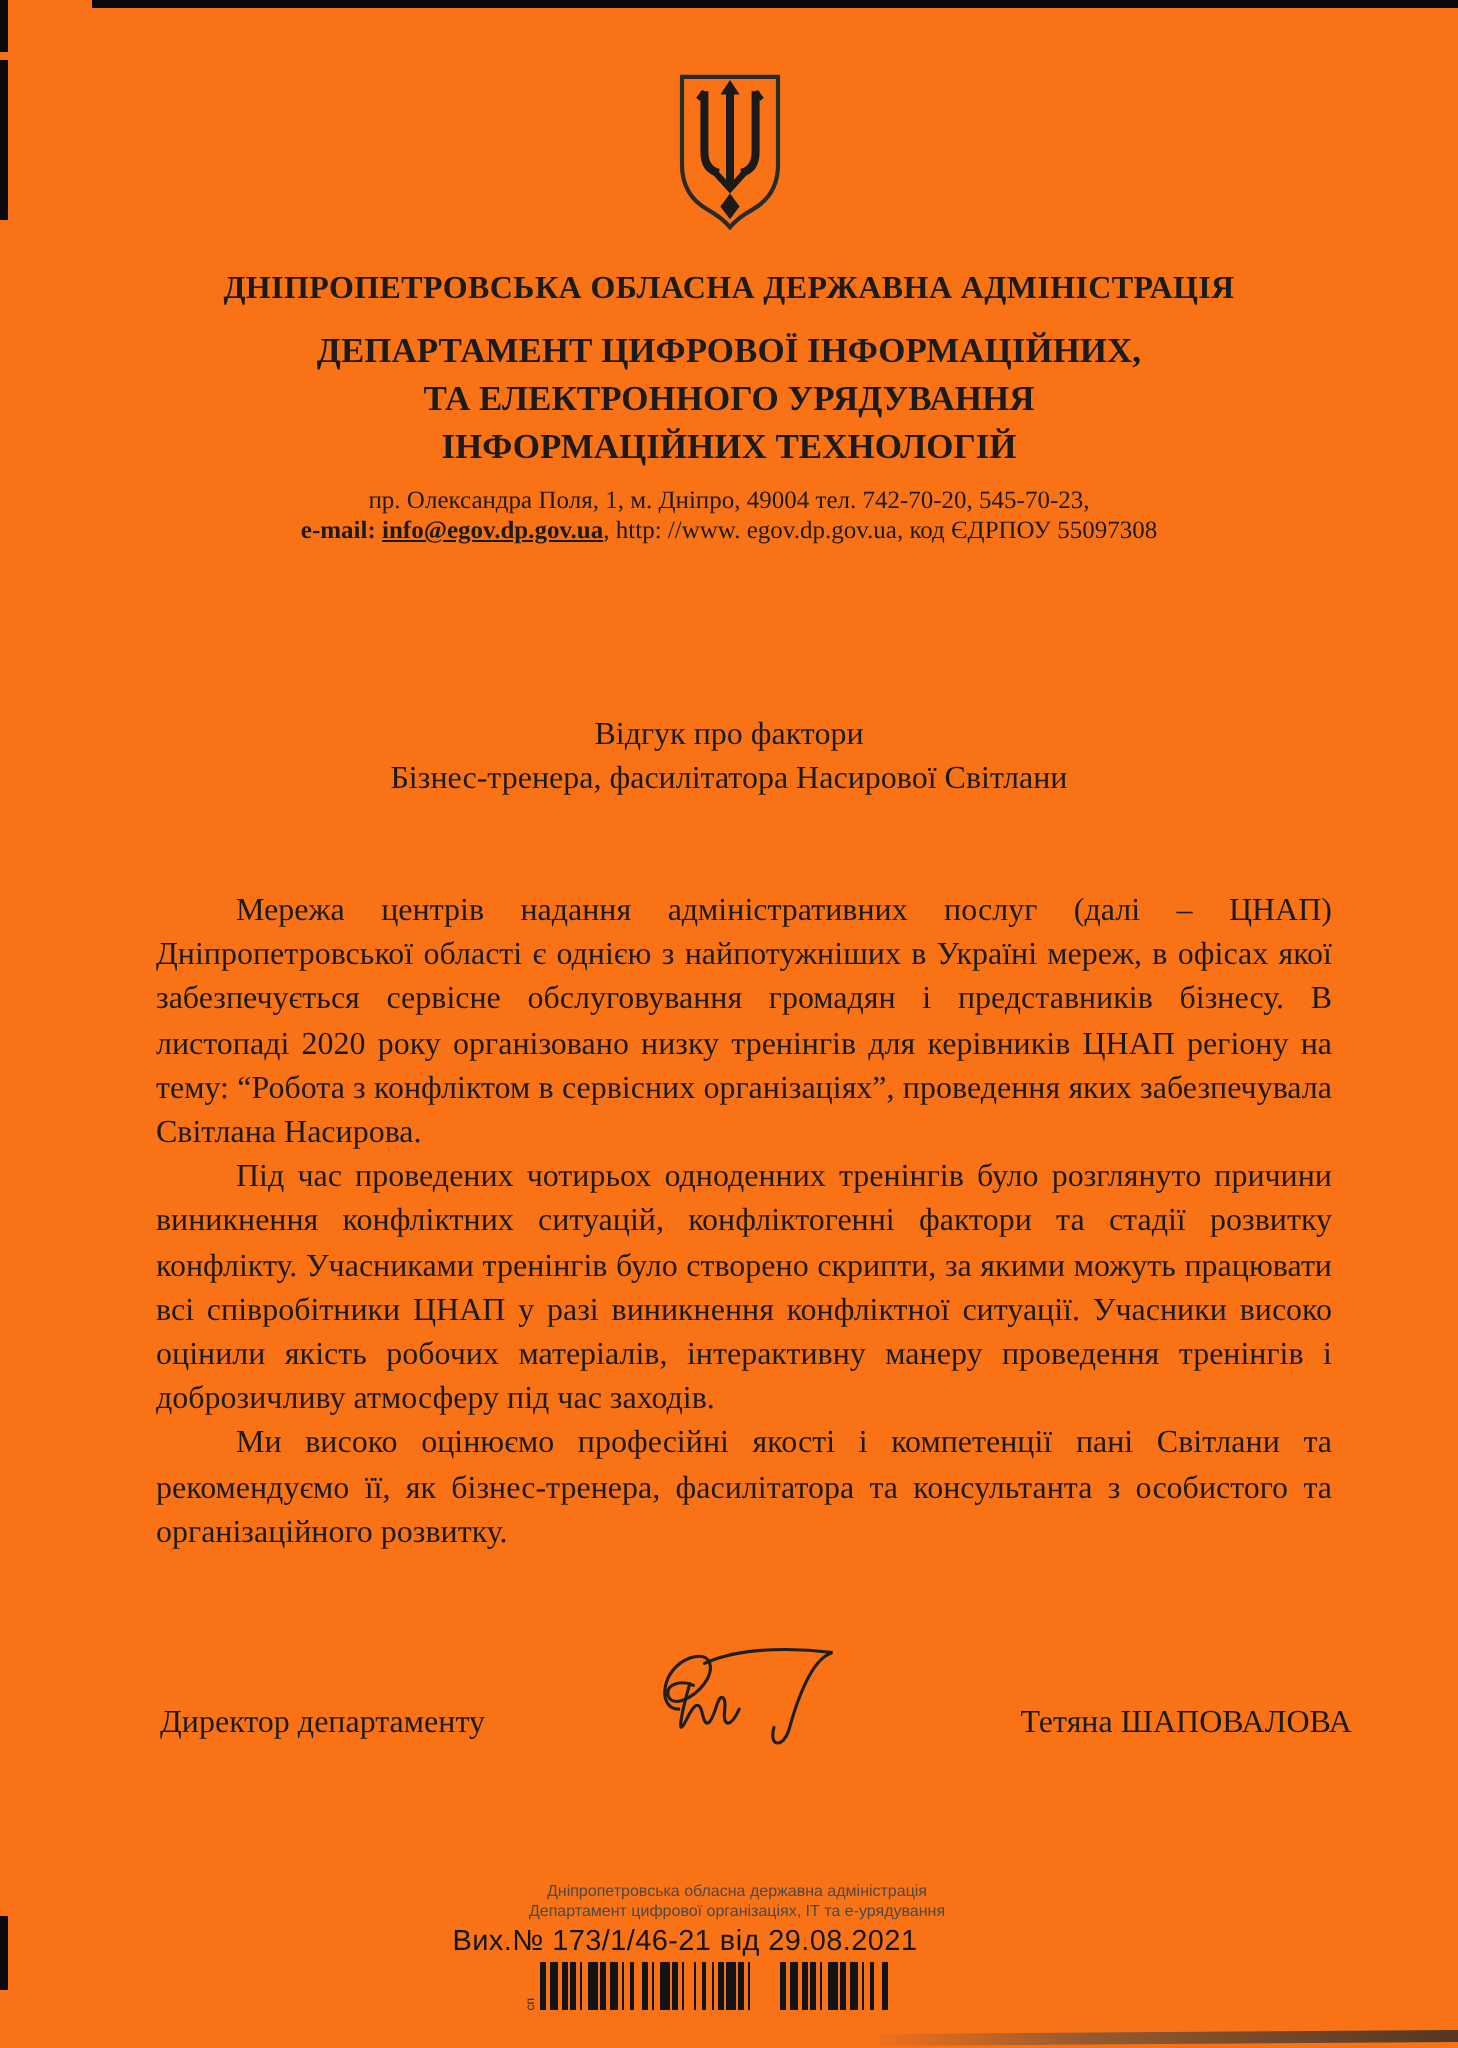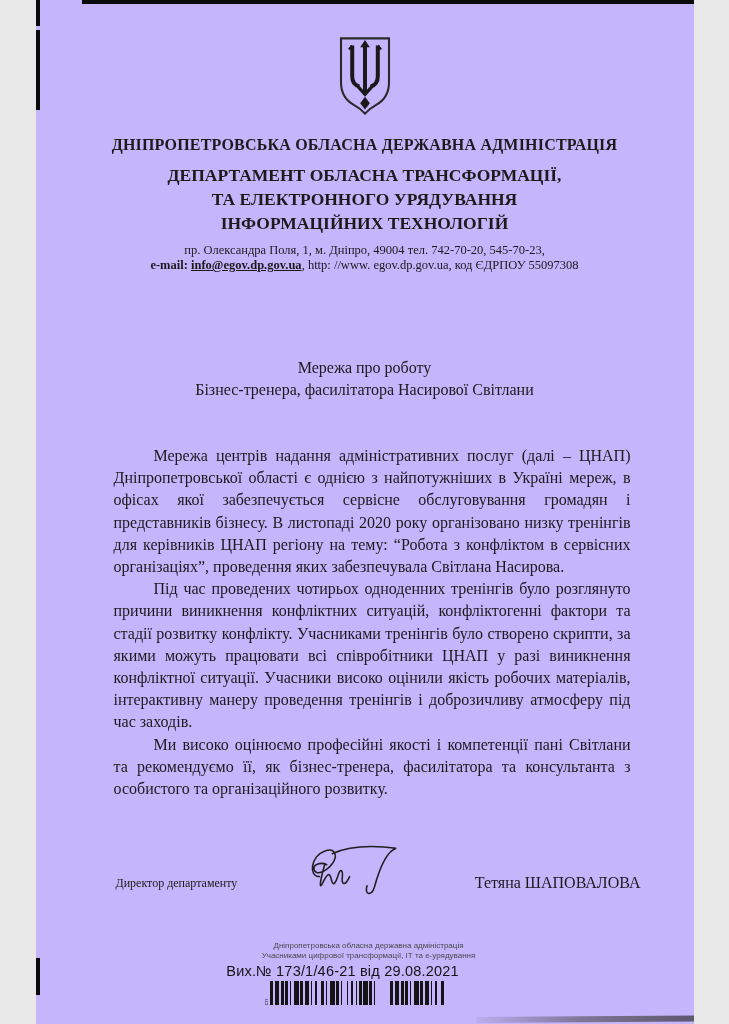--- a/index.html
+++ b/index.html
@@ -1,20 +1,20 @@
 <!DOCTYPE html>
 <html><head>
 <meta charset="utf-8">
 <style>
   html,body{margin:0;padding:0;background:#e8e8e8;}
   .page{
     position:relative;
-    width:658px;height:1024px;
+    width:729px;height:1024px;
     margin:0 auto;
-    background:#c4b5fd;
+    background:#f97316;
     color:#1b1b1b;
     font-family:"Liberation Serif", serif;
     overflow:hidden;
   }
   
   .artifact{position:absolute;background:#0a0a0a;}
   .art-top{left:46px;top:0;right:0;height:4px;}
   .art-left-1{left:0;top:0;width:4px;height:26px;}
   .art-left-2{left:0;top:30px;width:4px;height:80px;}
   .art-left-3{left:0;top:958px;width:4px;height:37px;}
@@ -50,21 +50,21 @@
     font-size:16px;line-height:22.2px;
     text-align:justify;
   }
   .body-text p{margin:0;text-indent:40px;}
   
   .sign-row{
     margin-top:58px;
     padding:0 53px 0 80px;
     display:flex;align-items:center;justify-content:space-between;
   }
-  .sign-label{font-size:12px;}
+  .sign-label{font-size:16px;}
   .sign-name{font-size:16px;}
   .sign-img{margin-top:-18px;}
   
   .stamp{
     position:absolute;left:0;top:941px;width:100%;
     display:flex;flex-direction:column;align-items:center;
     font-family:"Liberation Sans", sans-serif;
   }
   .stamp-small{font-size:8px;line-height:9.5px;color:#4a4a4a;text-align:center;transform:translateX(4px);}
   .stamp-reg{font-size:14.5px;color:#151515;margin-top:3px;letter-spacing:0.2px;transform:translateX(-22px);}
@@ -94,31 +94,31 @@
       <path d="M24 12 V50 Q24 61 33 63" fill="none" stroke="#1a1a1a" stroke-width="5"></path>
       <path d="M56 12 V50 Q56 61 47 63" fill="none" stroke="#1a1a1a" stroke-width="5"></path>
       <path d="M24 12 L20 17 M56 12 L60 17" stroke="#1a1a1a" stroke-width="3"></path>
       <path d="M31 63 L40 73 L49 63" fill="none" stroke="#1a1a1a" stroke-width="4"></path>
       <path d="M40 76 L34 84 L40 92 L46 84 Z" fill="#1a1a1a"></path>
     </svg>
   </div>
 
   <div class="org-name">ДНІПРОПЕТРОВСЬКА ОБЛАСНА ДЕРЖАВНА АДМІНІСТРАЦІЯ</div>
   <div class="dept">
-    <div>ДЕПАРТАМЕНТ ОБЛАСНА ТРАНСФОРМАЦІЇ,</div>
+    <div>ДЕПАРТАМЕНТ ЦИФРОВОЇ ІНФОРМАЦІЙНИХ,</div>
     <div>ТА ЕЛЕКТРОННОГО УРЯДУВАННЯ</div>
     <div>ІНФОРМАЦІЙНИХ ТЕХНОЛОГІЙ</div>
   </div>
   <div class="contact">
     <div>пр. Олександра Поля, 1, м. Дніпро, 49004 тел. 742-70-20, 545-70-23,</div>
     <div><b><span>e-mail: </span><span class="email">info@egov.dp.gov.ua</span></b><span>, http: //www. egov.dp.gov.ua,  код ЄДРПОУ 55097308</span></div>
   </div>
 
   <div class="doc-title">
-    <div>Мережа про роботу</div>
+    <div>Відгук про фактори</div>
     <div>Бізнес-тренера, фасилітатора Насирової Світлани</div>
   </div>
 
   <div class="body-text">
     <p>Мережа центрів надання адміністративних послуг (далі – ЦНАП) Дніпропетровської області є однією з найпотужніших в Україні мереж, в офісах якої забезпечується сервісне обслуговування громадян і представників бізнесу. В листопаді 2020 року організовано низку тренінгів для керівників ЦНАП регіону на тему: “Робота з конфліктом в сервісних організаціях”, проведення яких забезпечувала Світлана Насирова.</p>
     <p>Під час проведених чотирьох одноденних тренінгів було розглянуто причини виникнення конфліктних ситуацій, конфліктогенні фактори та стадії розвитку конфлікту. Учасниками тренінгів було створено скрипти, за якими можуть працювати всі співробітники ЦНАП у разі виникнення конфліктної ситуації. Учасники високо оцінили якість робочих матеріалів, інтерактивну манеру проведення тренінгів і доброзичливу атмосферу під час заходів.</p>
     <p>Ми високо оцінюємо професійні якості і компетенції пані Світлани та рекомендуємо її, як бізнес-тренера, фасилітатора та консультанта з особистого та організаційного розвитку.</p>
   </div>
 
   <div class="sign-row">
@@ -128,21 +128,21 @@
         <path d="M30 40 C 18 40, 20 18, 36 12 C 48 8, 50 18, 44 26 C 38 34, 26 40, 24 32 C 23 26, 32 24, 38 27
                  M36 26 C 32 40, 28 58, 34 46 C 38 38, 41 34, 43 43 C 45 52, 48 47, 51 37 C 53 31, 56 33, 55 41 C 54 49, 58 51, 63 40" fill="none" stroke="#1f1f1f" stroke-width="1.7" stroke-linecap="round"></path>
         <path d="M44 15 C 66 5, 98 7, 114 9 C 104 12, 96 30, 90 52 C 87 61, 79 61, 82 50" fill="none" stroke="#1f1f1f" stroke-width="1.7" stroke-linecap="round"></path>
       </svg>
     </div>
     <div class="sign-name">Тетяна ШАПОВАЛОВА</div>
   </div>
 
   <div class="stamp">
     <div class="stamp-small">Дніпропетровська обласна державна адміністрація</div>
-    <div class="stamp-small">Учасниками цифрової трансформації, ІТ та е-урядування</div>
+    <div class="stamp-small">Департамент цифрової організаціях, ІТ та е-урядування</div>
     <div class="stamp-reg">Вих.№ 173/1/46-21 від 29.08.2021</div>
     <div class="barcode-row">
       <div class="bc-side">сп</div>
       <div class="barcode">
           <span class="bc-bar" style="width: 3px;"></span>
           <span class="bc-space" style="width: 1.5px;"></span>
           <span class="bc-bar" style="width: 4.5px;"></span>
           <span class="bc-space" style="width: 1.5px;"></span>
           <span class="bc-bar" style="width: 3px;"></span>
           <span class="bc-space" style="width: 1.5px;"></span>

